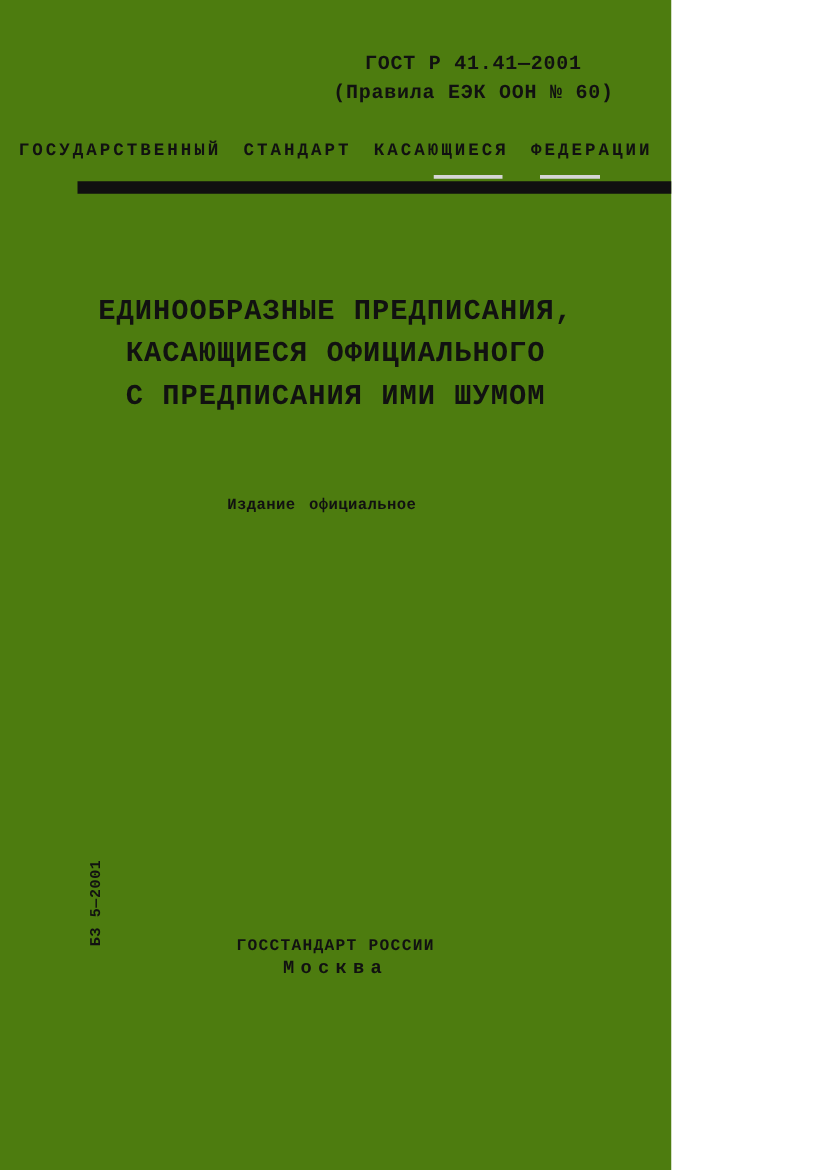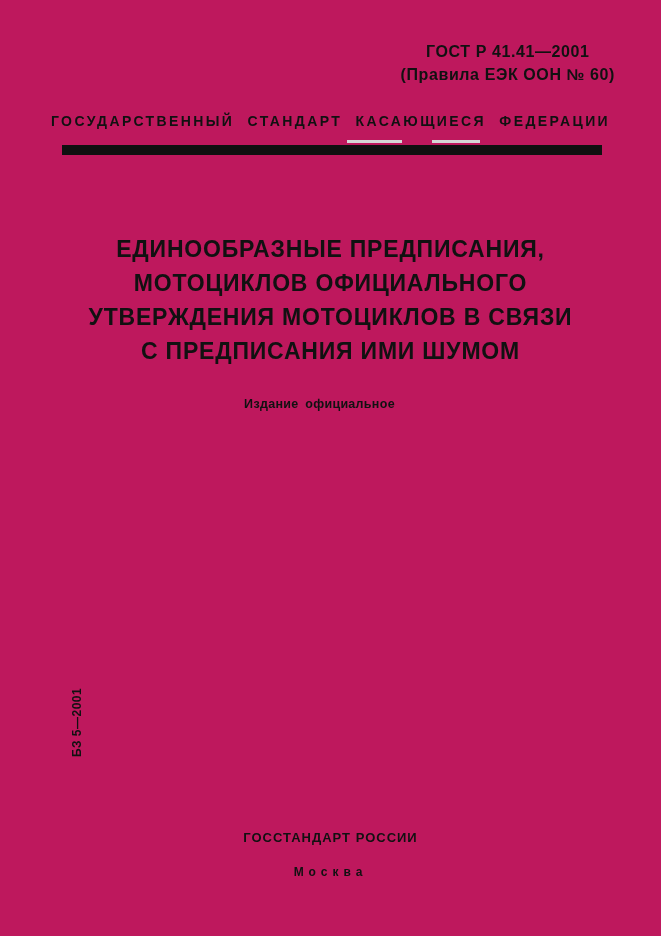--- a/index.html
+++ b/index.html
@@ -2,24 +2,24 @@
 <html lang="ru"><head>
 <meta charset="utf-8">
 <style>
   html, body {
     margin: 0;
     padding: 0;
     background: #ffffff;
   }
   .page {
     position: relative;
-    width: 661px;
+    width: 537px;
     height: 936px;
-    background: #be185d;
-    font-family: Liberation Sans, sans-serif;
+    background: #4d7c0f;
+    font-family: Liberation Mono, monospace;
     color: #111111;
     overflow: hidden;
   }
 
   
   .doc-header {
     position: absolute;
     top: 40px;
     right: 46px;
     text-align: center;
@@ -98,34 +98,34 @@
     transform-origin: 0 0;
     font-size: 12px;
     font-weight: bold;
     letter-spacing: 0.5px;
     white-space: nowrap;
   }
 
   
   .footer {
     position: absolute;
-    top: 829px;
+    top: 748px;
     left: 0;
     width: 100%;
     text-align: center;
   }
   .publisher {
     font-size: 13px;
     font-weight: bold;
     letter-spacing: 1px;
     line-height: 17px;
   }
   .city {
-    margin-top: 19px;
-    font-size: 12px;
+    margin-top: 2px;
+    font-size: 15px;
     font-weight: bold;
     letter-spacing: 5px;
     line-height: 15px;
   }
 </style>
 </head>
 <body>
 
 <div class="page">
 
@@ -135,22 +135,21 @@
   </div>
 
   <div class="standard-type">ГОСУДАРСТВЕННЫЙ СТАНДАРТ КАСАЮЩИЕСЯ ФЕДЕРАЦИИ</div>
 
   <div class="rule"></div>
   <div class="artifact-1"></div>
   <div class="artifact-2"></div>
 
   <h1 class="title">
     <div>ЕДИНООБРАЗНЫЕ ПРЕДПИСАНИЯ,</div>
-    <div>МОТОЦИКЛОВ ОФИЦИАЛЬНОГО</div>
-    <div>УТВЕРЖДЕНИЯ МОТОЦИКЛОВ В СВЯЗИ</div>
+    <div>КАСАЮЩИЕСЯ ОФИЦИАЛЬНОГО</div>
     <div>С ПРЕДПИСАНИЯ ИМИ ШУМОМ</div>
   </h1>
 
   <div class="edition">Издание официальное</div>
 
   <div class="side-code">БЗ 5—2001</div>
 
   <div class="footer">
     <div class="publisher">ГОССТАНДАРТ РОССИИ</div>
     <div class="city">Москва</div>

